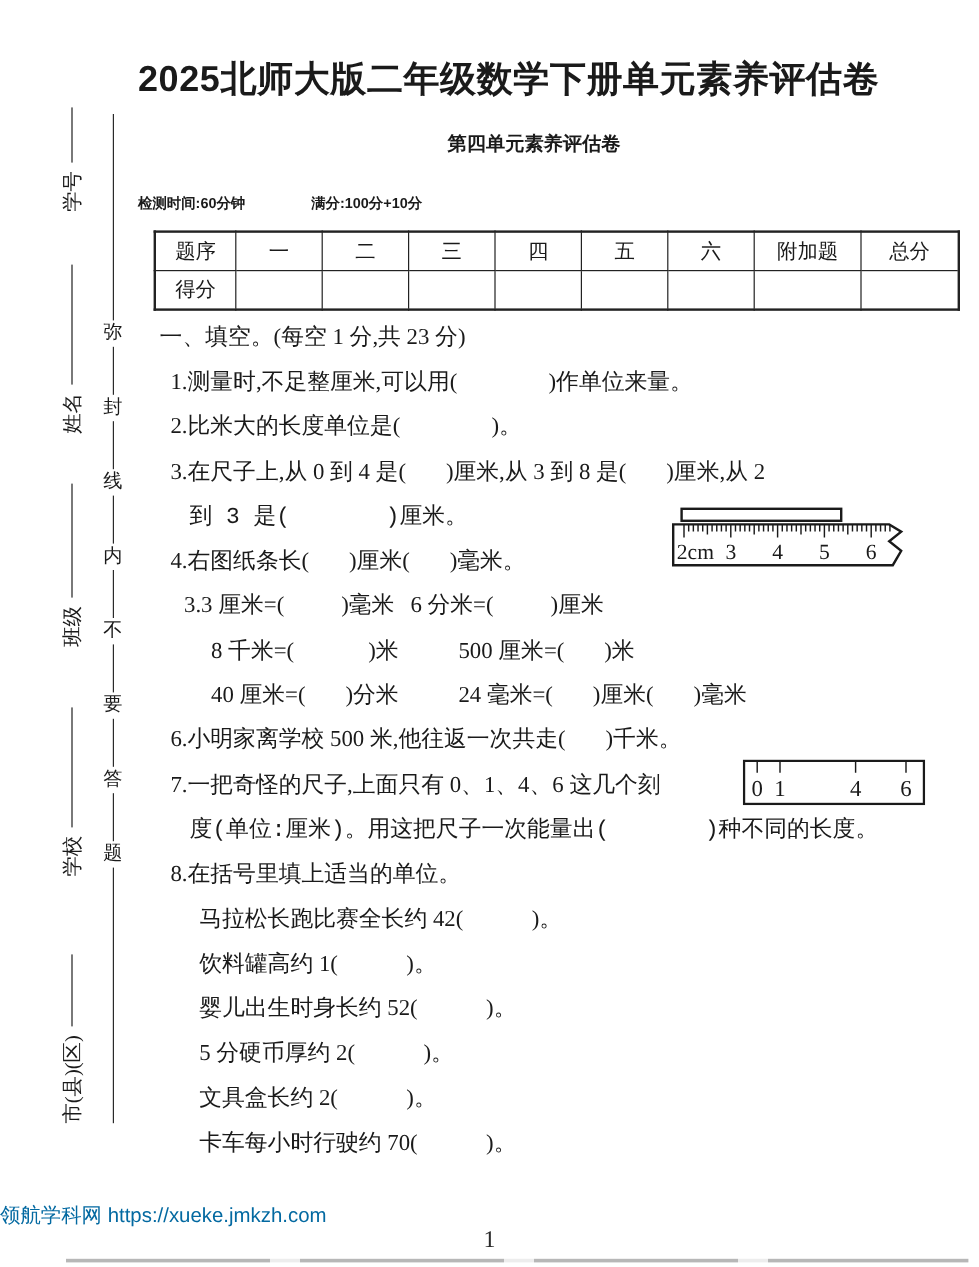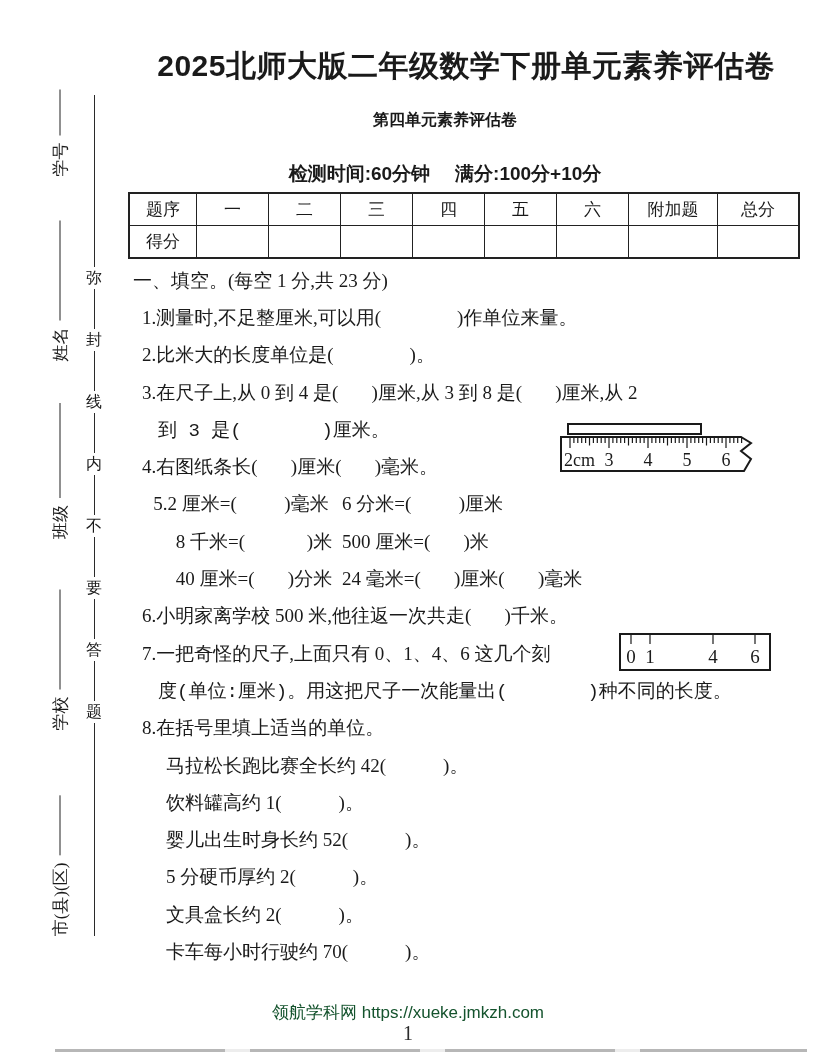--- a/index.html
+++ b/index.html
@@ -8,49 +8,49 @@
 
   
   .vfield{position:absolute;display:flex;align-items:center;gap:7px;white-space:nowrap;
           font-size:17px;transform:translate(-50%,-50%) rotate(-90deg);}
   .vfield .rule{display:inline-block;height:0;border-top:1.6px solid #222;}
   .sealline{position:absolute;left:84px;top:95px;width:20px;display:flex;flex-direction:column;align-items:center;}
   .sealline .seg{width:0;border-left:1.6px solid #2a2a2a;}
   .sealline .ch{font-size:16px;line-height:1;margin:3px 0;}
 
   
-  .title{position:absolute;left:115px;top:46px;width:660px;text-align:right;
+  .title{position:absolute;left:115px;top:46px;width:660px;text-align:left;
          font-family:"Liberation Sans","DejaVu Sans",sans-serif;font-weight:700;font-size:30px;letter-spacing:.5px;}
   .subtitle{position:absolute;left:115px;top:110px;width:660px;text-align:center;
          font-family:"Liberation Sans","DejaVu Sans",sans-serif;font-weight:700;font-size:16px;}
-  .infoline{position:absolute;left:115px;top:161px;width:660px;display:flex;justify-content:center;gap:25px;
-         font-family:"Liberation Sans","DejaVu Sans",sans-serif;font-weight:700;font-size:19px;}
+  .infoline{position:absolute;left:115px;top:161px;width:660px;display:flex;justify-content:flex-start;gap:55px;
+         font-family:"Liberation Sans","DejaVu Sans",sans-serif;font-weight:700;font-size:12px;}
 
   
   table.score{position:absolute;left:128px;top:192px;border-collapse:collapse;table-layout:fixed;}
   table.score td{border:1.5px solid #222;height:31px;text-align:center;font-size:17px;padding:0;}
   table.score{border:2px solid #222;}
 
   
   .qbody{position:absolute;left:133px;top:262px;width:680px;font-size:19px;}
   .line{height:37.3px;display:flex;align-items:center;white-space:pre;}
   .line span{white-space:pre;text-align:center;}
   .indent1{padding-left:9px;}
   .indent2{padding-left:25px;font-family:Liberation Mono, monospace;}
   .indent3{padding-left:33px;}
   .q5a{padding-left:7px;}
   .q5a .c1{display:inline-block;width:202px;}
-  .q5b{padding-left:33px;}
+  .q5b{padding-left:33px;gap:40px;}
   .q5b .c1{display:inline-block;width:176px;}
 
   
   .fig{position:absolute;}
 
   
-  .footer{position:absolute;left:0;top:1001px;width:816px;text-align:center;font-size:17px;color:#14532d;
+  .footer{position:absolute;left:0;top:1001px;width:816px;font-size:17px;color:#0369a1;
           font-family:"Liberation Sans","DejaVu Sans",sans-serif;}
   .pageno{position:absolute;left:0;top:1022px;width:816px;text-align:center;font-size:20px;color:#2b2b2b;}
   .cutline{position:absolute;left:55px;top:1049px;width:752px;height:3px;
            background:repeating-linear-gradient(90deg,#b7b7b7 0 170px,#ededed 170px 195px);}
 </style>
 </head>
 <body>
 
 <div class="page">
 
@@ -130,21 +130,21 @@
     </table>
 
   <div class="qbody">
     <div class="line"><span>一、填空。(每空 1 分,共 23 分)</span></div>
     <div class="line indent1"><span>1.测量时,不足整厘米,可以用(                )作单位来量。</span></div>
     <div class="line indent1"><span>2.比米大的长度单位是(                )。</span></div>
     <div class="line indent1"><span>3.在尺子上,从 0 到 4 是(       )厘米,从 3 到 8 是(       )厘米,从 2</span></div>
     <div class="line indent2"><span>到 3 是(       )厘米。</span></div>
     <div class="line indent1"><span>4.右图纸条长(       )厘米(       )毫米。</span></div>
     <div class="line q5a">
-      <span class="c1">5.2 厘米=(          )毫米</span><span>6 分米=(          )厘米</span>
+      <span class="c1">3.3 厘米=(          )毫米</span><span>6 分米=(          )厘米</span>
     </div>
     <div class="line q5b">
       <span class="c1">8 千米=(             )米</span><span>500 厘米=(       )米</span>
     </div>
     <div class="line q5b">
       <span class="c1">40 厘米=(       )分米</span><span>24 毫米=(       )厘米(       )毫米</span>
     </div>
     <div class="line indent1"><span>6.小明家离学校 500 米,他往返一次共走(       )千米。</span></div>
     <div class="line indent1"><span>7.一把奇怪的尺子,上面只有 0、1、4、6 这几个刻</span></div>
     <div class="line indent2"><span>度(单位:厘米)。用这把尺子一次能量出(       )种不同的长度。</span></div>

